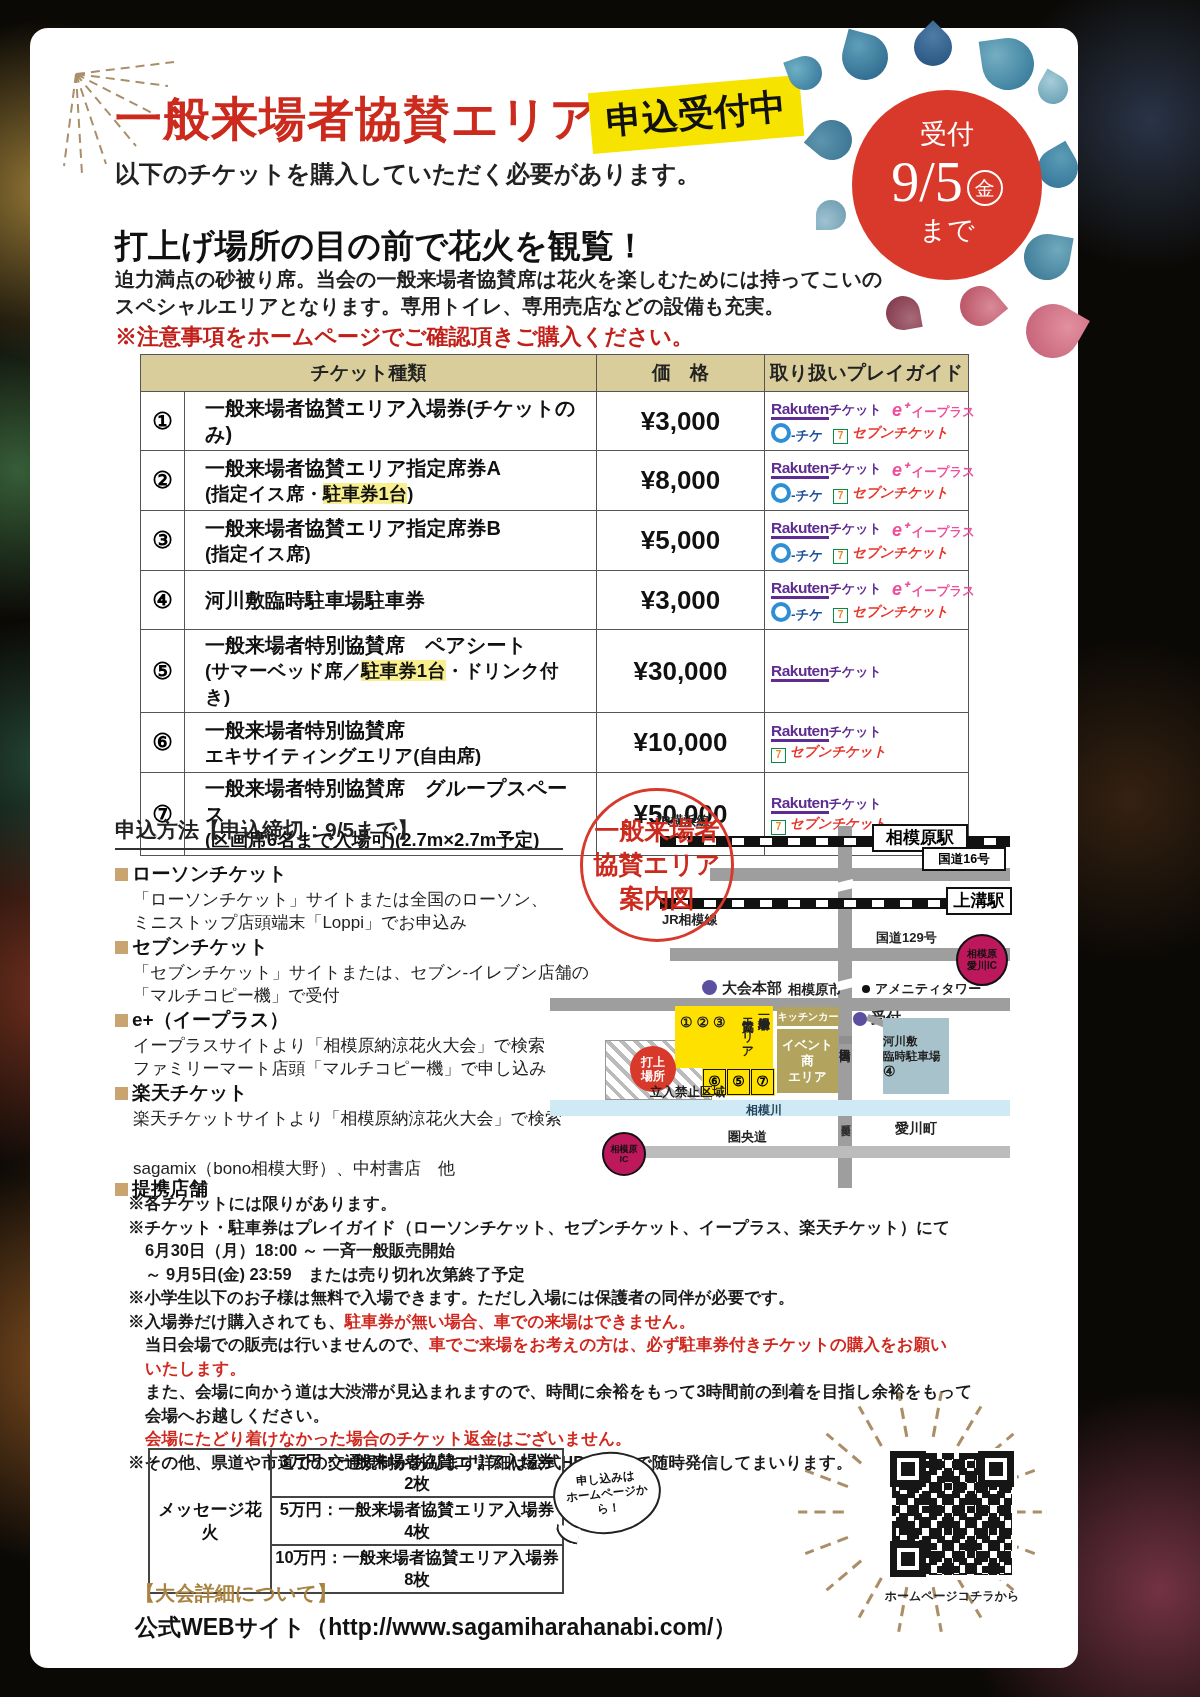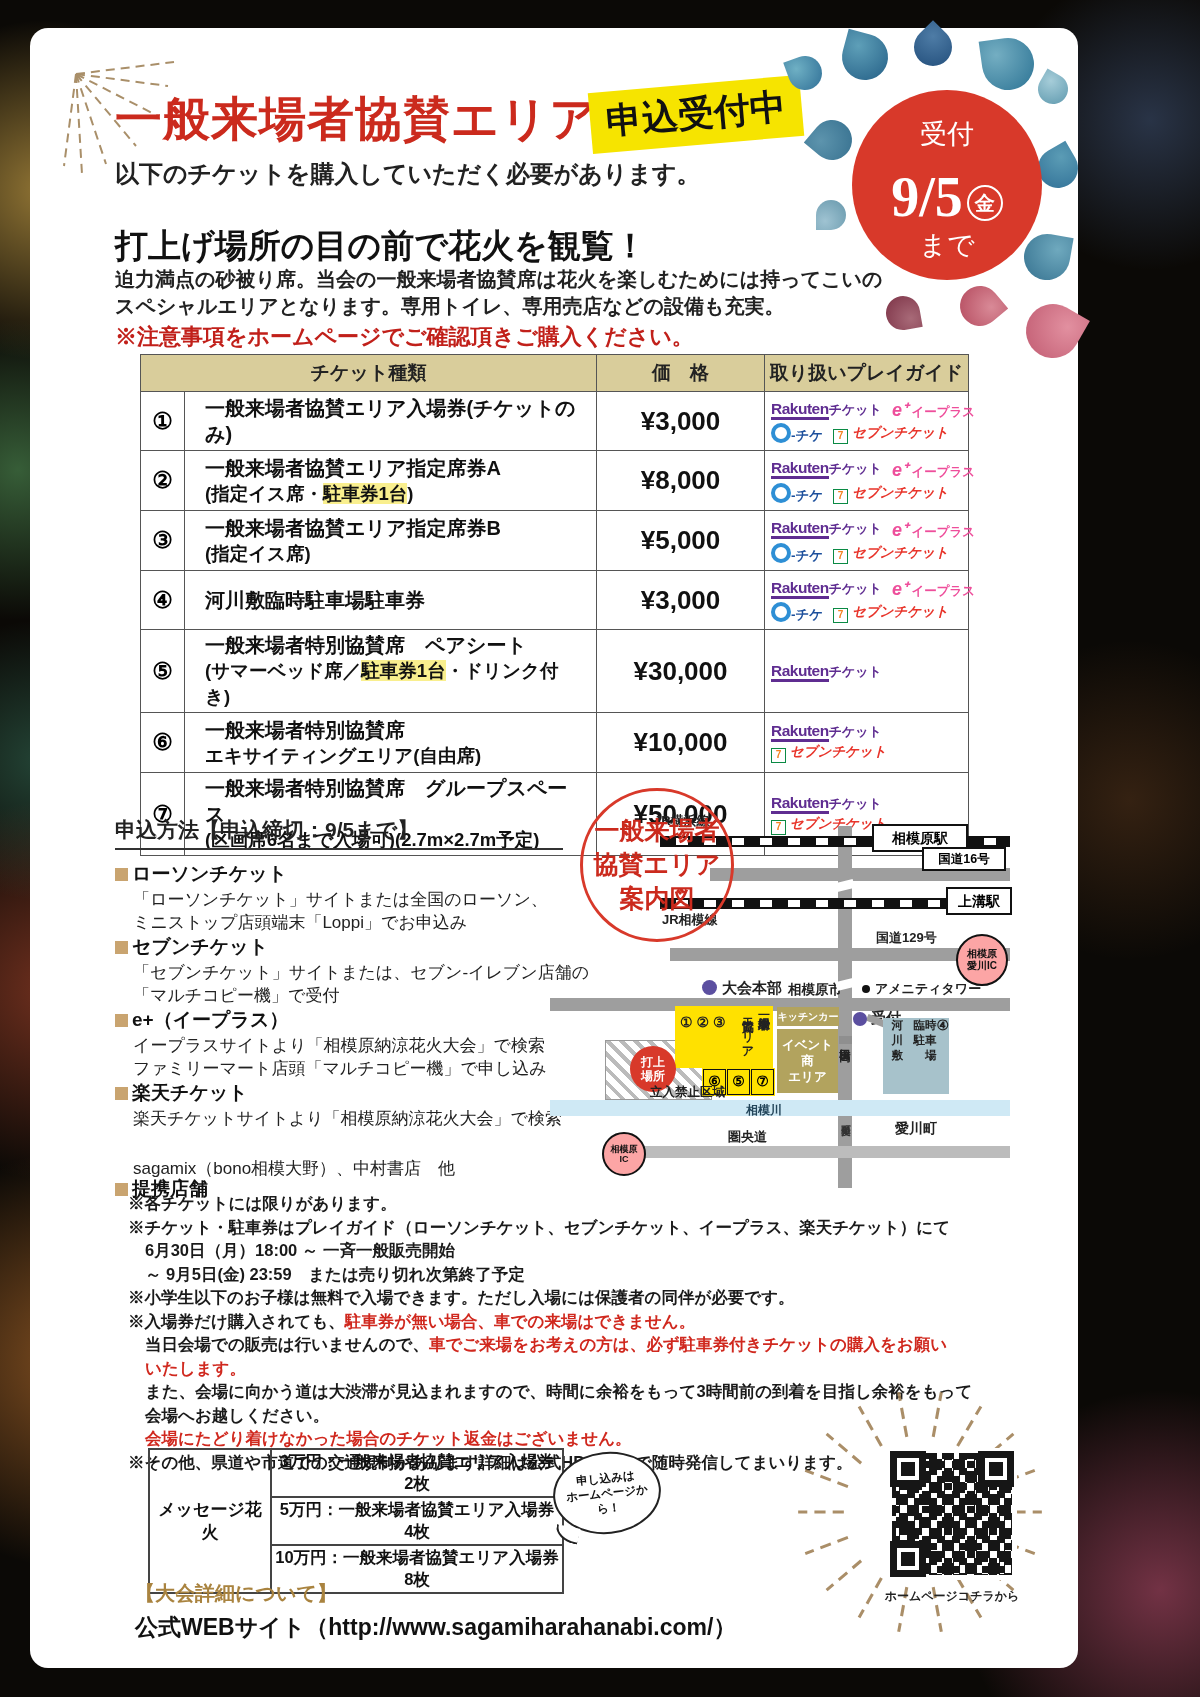--- a/index.html
+++ b/index.html
@@ -20,21 +20,21 @@
   
   .title{font-size:47px;font-weight:800;color:#cb2a1d;letter-spacing:1px;white-space:nowrap;}
   .badge{background:#f6e400;color:#111;font-size:36px;font-weight:800;padding:6px 16px;transform:rotate(-5deg);white-space:nowrap;}
   .intro{font-size:24px;font-weight:800;color:#222;line-height:31px;white-space:nowrap;}
   .subhead{font-size:33px;font-weight:900;color:#111;white-space:nowrap;}
   .desc{font-size:20px;font-weight:700;color:#222;line-height:27px;white-space:nowrap;}
   .warn{font-size:22px;font-weight:800;color:#c1201a;white-space:nowrap;}
   .circle-deadline{width:190px;height:190px;border-radius:50%;background:#d8392a;color:#fff;
     font-family:"Liberation Serif",serif;text-align:center;z-index:5;}
   .cd1{font-size:27px;margin-top:26px;}
-  .cd2{font-size:56px;font-weight:700;line-height:60px;margin-top:15px;}
+  .cd2{font-size:56px;font-weight:400;line-height:60px;}
   .cd-kin{display:inline-block;width:32px;height:32px;line-height:32px;border:2px solid #fff;border-radius:50%;
     font-size:20px;vertical-align:6px;margin-left:4px;}
   .cd3{font-size:27px;}
   .petal{position:absolute;border-radius:0 55% 55% 55%;z-index:1;}
   
   table.tickets{border-collapse:collapse;table-layout:fixed;width:828px;}
   table.tickets td,table.tickets th{border:1.5px solid #555;padding:2px 20px;vertical-align:middle;}
   table.tickets th{background:#d9cd9b;font-size:19px;font-weight:800;color:#222;padding:5px 4px;}
   .tnum{text-align:center;font-size:23px;font-weight:700;padding:2px 0 !important;}
   .tname{font-size:20px;font-weight:800;color:#111;line-height:26px;}
@@ -57,23 +57,23 @@
   .ap-rule{height:2px;background:#333;width:448px;}
   .ap-label{font-size:19px;font-weight:800;color:#111;white-space:nowrap;}
   .sqb{display:inline-block;width:13px;height:13px;background:#c9a470;margin-right:4px;vertical-align:-1px;}
   .ap-desc{font-size:17px;color:#222;line-height:23px;white-space:nowrap;}
   
   .map{position:absolute;left:520px;top:720px;width:460px;height:448px;font-family:"Liberation Sans",sans-serif;}
   .map .lbl{position:absolute;font-weight:800;color:#222;white-space:nowrap;}
   .rail{position:absolute;height:7px;border-top:2px solid #111;border-bottom:2px solid #111;
     background:repeating-linear-gradient(90deg,#111 0 16px,#fff 16px 28px);}
   .road{position:absolute;background:#9e9e9e;}
-  .stbox{position:absolute;background:#fff;border:2px solid #111;font-size:14px;font-weight:800;
+  .stbox{position:absolute;background:#fff;border:2px solid #111;font-size:17px;font-weight:800;
     text-align:center;z-index:3;}
-  .iccircle{position:absolute;background:#fca5a5;border:2px solid #111;border-radius:50%;text-align:center;
+  .iccircle{position:absolute;background:#be185d;border:2px solid #111;border-radius:50%;text-align:center;
     font-weight:700;color:#111;z-index:3;display:flex;flex-direction:column;justify-content:center;}
   .dot{position:absolute;border-radius:50%;z-index:4;}
   .mapcircle{position:absolute;left:30px;top:40px;width:148px;height:148px;border:3px solid #d8392a;border-radius:50%;
     color:#cb2a1d;font-family:"Liberation Serif",serif;font-weight:700;text-align:center;
     display:flex;flex-direction:column;justify-content:center;line-height:34px;font-size:25px;z-index:4;}
   .yellow{position:absolute;background:#ffe100;z-index:2;}
   .olive{position:absolute;background:#b2a35e;color:#fff;font-weight:700;text-align:center;z-index:2;}
   .hatch{position:absolute;background:repeating-linear-gradient(45deg,#bbb 0 4px,#fff 4px 10px);border:1px solid #999;z-index:1;}
   .vtext{writing-mode:vertical-rl;text-orientation:upright;}
   .squig{position:absolute;width:18px;height:9px;background:#fff;transform:rotate(-14deg);z-index:3;}
@@ -359,21 +359,21 @@
       <div class="numbox">⑥</div>
       <div class="numbox">⑤</div>
       <div class="numbox">⑦</div>
     </div>
     <div class="olive" style="left:227px;top:259px;width:62px;height:19px;font-size:10px;line-height:19px;">キッチンカーエリア</div>
     <div class="olive" style="left:227px;top:281px;width:61px;height:64px;font-size:12.5px;display:flex;flex-direction:column;justify-content:center;line-height:16px;">
       <span>イベント商</span>
           <span>エリア</span>
         </div>
     <div class="abs vtext" style="left:289px;top:288px;width:13px;font-size:11.5px;font-weight:700;color:#222;background:#8f8f8f;padding:4px 0;z-index:3;text-align:center;">高田橋</div>
-    <div class="abs" style="left:333px;top:270px;width:66px;height:76px;background:#a7c2cb;z-index:2;display:flex;flex-direction:row;justify-content:center;text-align:right;font-size:11.5px;font-weight:800;color:#222;line-height:15px;">
+    <div class="abs" style="left:333px;top:270px;width:66px;height:76px;background:#a7c2cb;z-index:2;display:flex;flex-direction:column;justify-content:center;text-align:left;font-size:11.5px;font-weight:800;color:#222;line-height:15px;">
       <span>河川敷</span>
           <span>臨時駐車場</span>
           <span style="font-size:14px;">④</span>
         </div>
     <div class="abs" style="left:80px;top:298px;width:46px;height:46px;border-radius:50%;background:#d8392a;color:#fff;font-size:12px;font-weight:800;display:flex;flex-direction:column;justify-content:center;text-align:center;line-height:14px;z-index:3;">
       <span>打上</span>
           <span>場所</span>
         </div>
     <div class="lbl" style="left:100px;top:336px;font-size:12.5px;z-index:4;">立入禁止区域</div>
 

